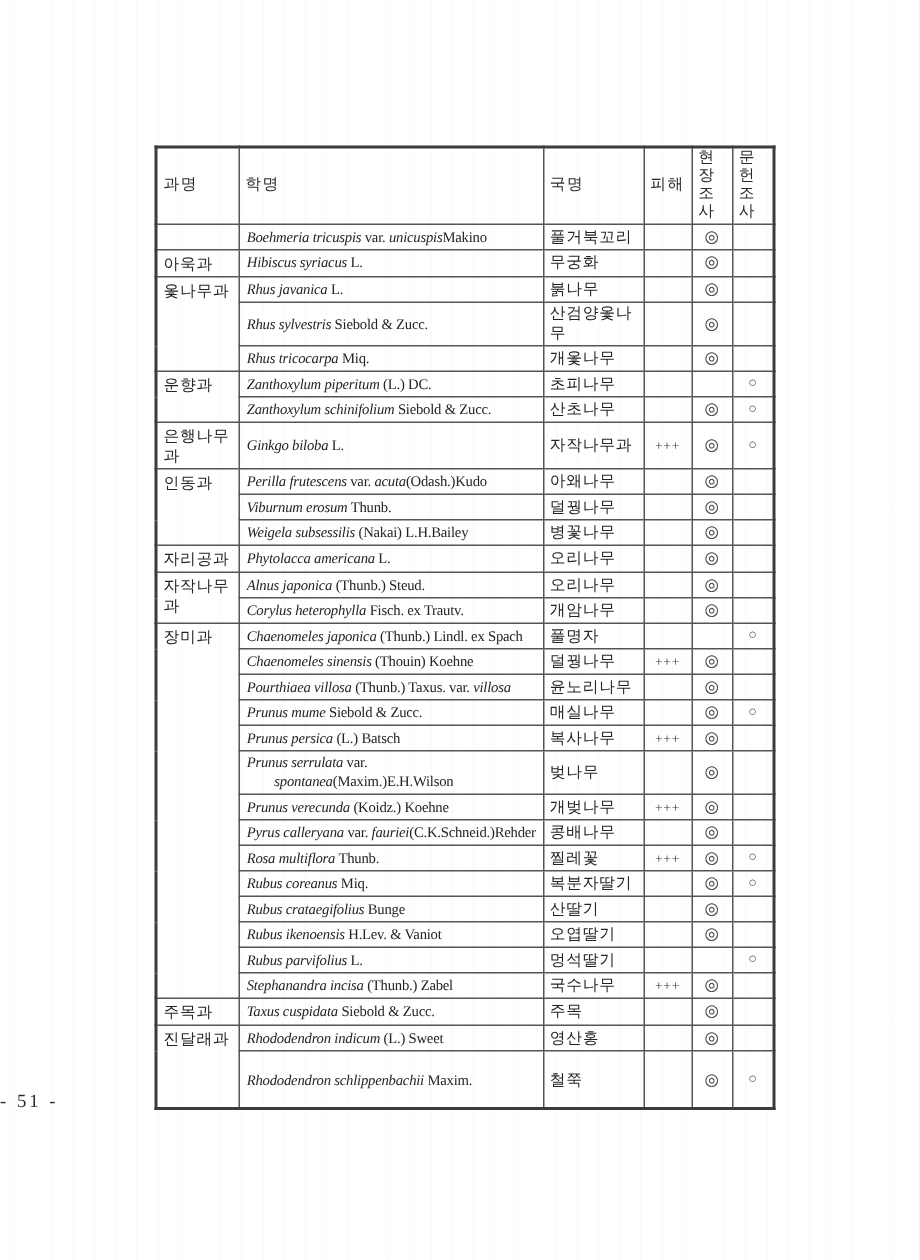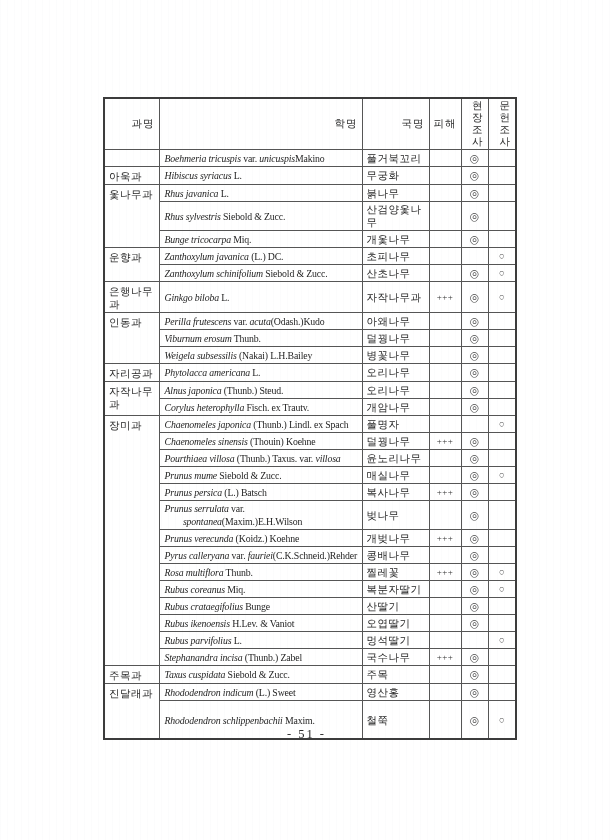--- a/index.html
+++ b/index.html
@@ -24,21 +24,21 @@
   .doc-table th,.doc-table td{
     border:1px solid #555555;
     padding:1px 4px;
     overflow:hidden;
     box-sizing:border-box;
   }
   .doc-table thead th{
     height:30px;
     font-weight:normal;
     font-size:10.5px;
-    text-align:right;
+    text-align:left;
     vertical-align:middle;
     white-space:pre-line;
     line-height:12px;
     letter-spacing:1px;
     color:#2a2a2a;
   }
   .doc-table tbody td{
     height:17px;
     font-size:10.5px;
     line-height:13px;
@@ -83,21 +83,21 @@
     color:#4d4d4d;
   }
   .doc-table tbody tr:last-child td{
     height:38px;
     vertical-align:top;
     padding-top:13px;
   }
   .page-number{
     position:absolute;
     left:0;right:0;top:727px;
-    text-align:center;
+    text-align:left;
     font-size:12.5px;
     letter-spacing:2px;
     color:#2b2b2b;
   }
 </style>
 </head>
 <body>
 
 <div class="page">
 
@@ -148,29 +148,29 @@
           <td class="col-lit"></td>
         </tr>
         <tr>
           <td class="col-name"><i>Rhus sylvestris</i><span> Siebold &amp; Zucc.</span></td>
           <td class="col-korean">산검양옻나무</td>
           <td class="col-damage"></td>
           <td class="col-field">◎</td>
           <td class="col-lit"></td>
         </tr>
         <tr>
-          <td class="col-name"><i>Bunge tricocarpa</i><span> Miq.</span></td>
+          <td class="col-name"><i>Rhus tricocarpa</i><span> Miq.</span></td>
           <td class="col-korean">개옻나무</td>
           <td class="col-damage"></td>
           <td class="col-field">◎</td>
           <td class="col-lit"></td>
         </tr>
         <tr>
           <td class="col-family" rowspan="2">운향과</td>
-          <td class="col-name"><i>Zanthoxylum javanica</i><span> (L.) DC.</span></td>
+          <td class="col-name"><i>Zanthoxylum piperitum</i><span> (L.) DC.</span></td>
           <td class="col-korean">초피나무</td>
           <td class="col-damage"></td>
           <td class="col-field"></td>
           <td class="col-lit">○</td>
         </tr>
         <tr>
           <td class="col-name"><i>Zanthoxylum schinifolium</i><span> Siebold &amp; Zucc.</span></td>
           <td class="col-korean">산초나무</td>
           <td class="col-damage"></td>
           <td class="col-field">◎</td>

